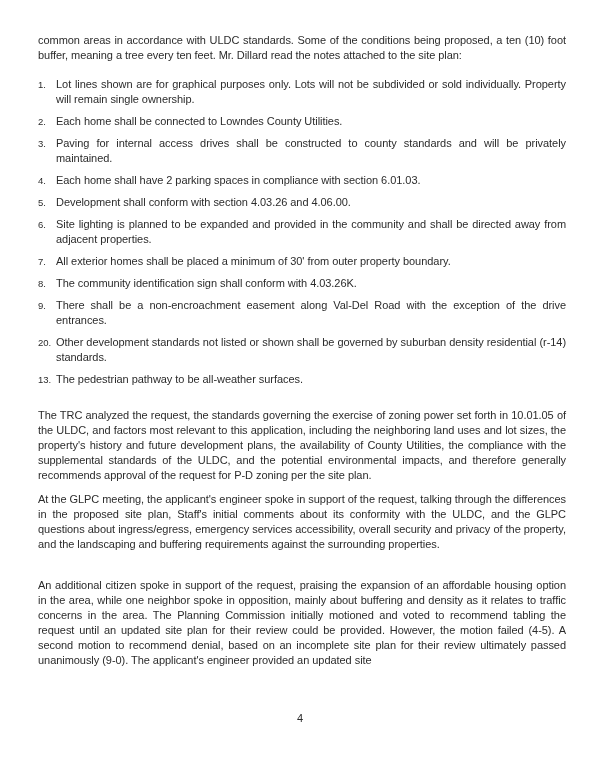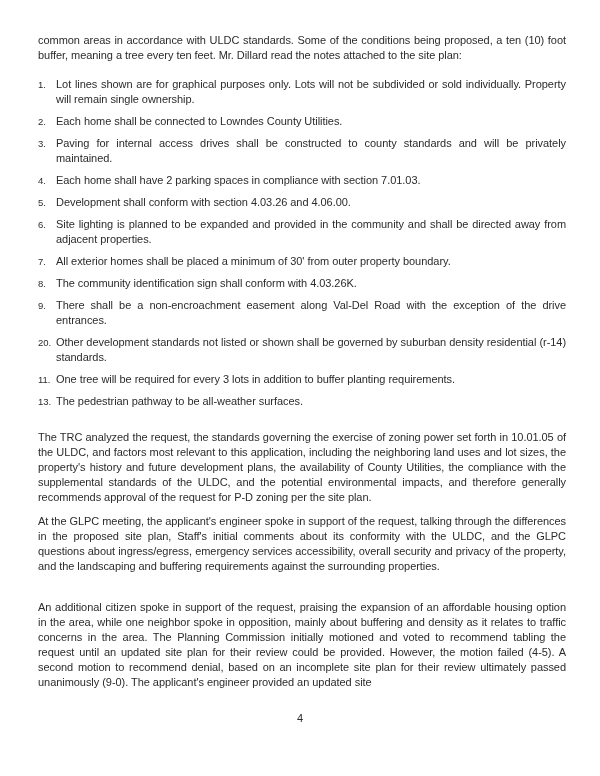--- a/index.html
+++ b/index.html
@@ -87,21 +87,21 @@
     <li class="note">
       <span class="num">2.</span>
       <span class="txt">Each home shall be connected to Lowndes County Utilities.</span>
     </li>
     <li class="note">
       <span class="num">3.</span>
       <span class="txt">Paving for internal access drives shall be constructed to county standards and will be privately maintained.</span>
     </li>
     <li class="note">
       <span class="num">4.</span>
-      <span class="txt">Each home shall have 2 parking spaces in compliance with section 7.01.03.</span>
+      <span class="txt">Each home shall have 2 parking spaces in compliance with section 6.01.03.</span>
     </li>
     <li class="note">
       <span class="num">5.</span>
       <span class="txt">Development shall conform with section 4.03.26 and 4.06.00.</span>
     </li>
     <li class="note">
       <span class="num">6.</span>
       <span class="txt">Site lighting is planned to be expanded and provided in the community and shall be directed away from adjacent properties.</span>
     </li>
     <li class="note">
@@ -114,24 +114,20 @@
     </li>
     <li class="note">
       <span class="num">9.</span>
       <span class="txt">There shall be a non-encroachment easement along Val-Del Road with the exception of the drive entrances.</span>
     </li>
     <li class="note">
       <span class="num">20.</span>
       <span class="txt">Other development standards not listed or shown shall be governed by suburban density residential (r-14) standards.</span>
     </li>
     <li class="note">
-      <span class="num">11.</span>
-      <span class="txt">One tree will be required for every 3 lots in addition to buffer planting requirements.</span>
-    </li>
-    <li class="note">
       <span class="num">13.</span>
       <span class="txt">The pedestrian pathway to be all-weather surfaces.</span>
     </li>
   </ol>
 
   <p class="para trc">The TRC analyzed the request, the standards governing the exercise of zoning power set forth in 10.01.05 of the ULDC, and factors most relevant to this application, including the neighboring land uses and lot sizes, the property's history and future development plans, the availability of County Utilities, the compliance with the supplemental standards of the ULDC, and the potential environmental impacts, and therefore generally recommends approval of the request for P-D zoning per the site plan.</p>
 
   <p class="para glpc">At the GLPC meeting, the applicant's engineer spoke in support of the request, talking through the differences in the proposed site plan, Staff's initial comments about its conformity with the ULDC, and the GLPC questions about ingress/egress, emergency services accessibility, overall security and privacy of the property, and the landscaping and buffering requirements against the surrounding properties.</p>
 
   <p class="para citizen">An additional citizen spoke in support of the request, praising the expansion of an affordable housing option in the area, while one neighbor spoke in opposition, mainly about buffering and density as it relates to traffic concerns in the area. The Planning Commission initially motioned and voted to recommend tabling the request until an updated site plan for their review could be provided. However, the motion failed (4-5). A second motion to recommend denial, based on an incomplete site plan for their review ultimately passed unanimously (9-0). The applicant's engineer provided an updated site</p>

